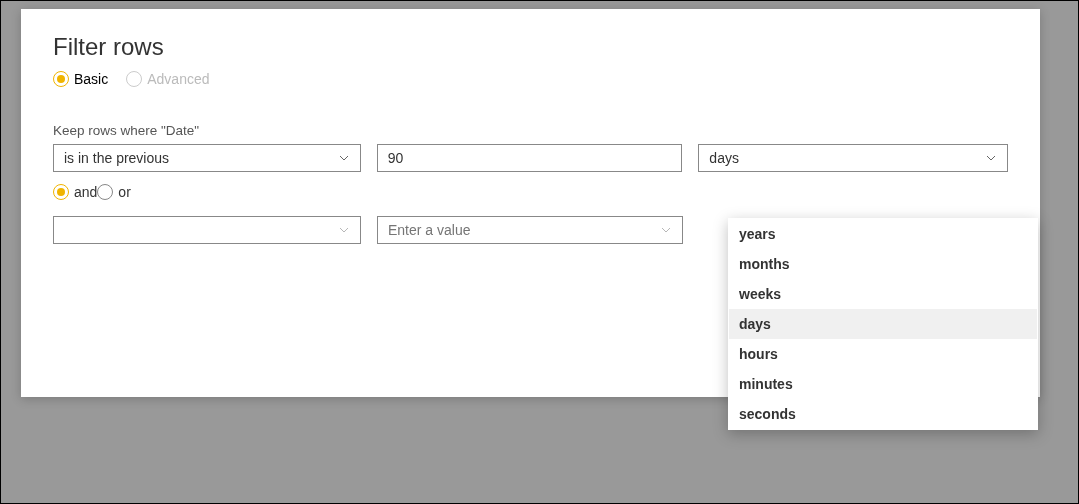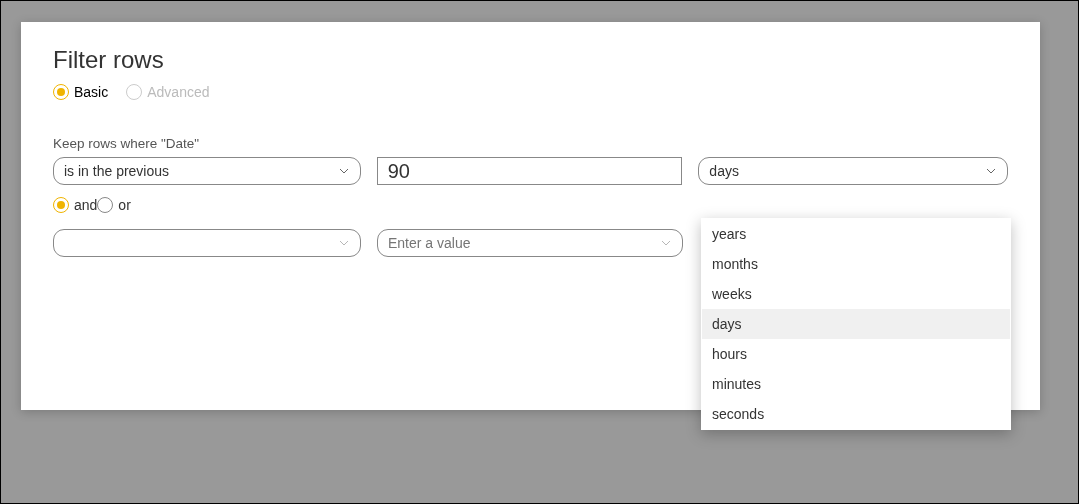--- a/index.html
+++ b/index.html
@@ -13,21 +13,21 @@
     }
     .outer-border {
       position: absolute;
       inset: 0;
       border: 1px solid #000;
       pointer-events: none;
     }
     .dialog {
       position: absolute;
       left: 21px;
-      top: 22px;
+      top: 9px;
       width: 1019px;
       height: 388px;
       background: #fff;
       padding: 24px 32px;
       box-shadow: 0 2px 10px rgba(0,0,0,0.2);
     }
     .title {
       font-size: 24px;
       font-weight: 300;
       color: #333;
@@ -89,26 +89,26 @@
       border: 1px solid #888;
       height: 28px;
       font-size: 14px;
       padding: 0 10px;
       background: #fff;
       display: flex;
       align-items: center;
       justify-content: space-between;
       color: #333;
     }
-    .select { cursor: pointer; border-radius: 11px; }
+    .select { cursor: pointer; }
     .textinput input {
       border: none;
       outline: none;
       width: 100%;
-      font-size: 20px;
+      font-size: 14px;
       color: #333;
       background: transparent;
     }
     .textinput input::placeholder { color: #888; }
     .col1 { width: 308px; }
     .col2 { width: 306px; }
     .col3 { width: 310px; }
     .chevron {
       width: 12px;
       height: 12px;
@@ -116,27 +116,28 @@
     }
     .second-select .chevron { opacity: 0.6; }
     .joiner {
       display: flex;
       margin-bottom: 16px;
       font-size: 14px;
       color: #333;
     }
     .dropdown {
       position: absolute;
-      left: 701px;
+      left: 728px;
       top: 218px;
       width: 310px;
       background: #fff;
       border: 1px solid #fff;
       box-shadow: 0 4px 14px rgba(0,0,0,0.25);
       z-index: 10;
+      font-weight: bold;
     }
     .dropdown-item {
       height: 30px;
       padding: 0 10px;
       display: flex;
       align-items: center;
       font-size: 14px;
       color: #333;
       cursor: pointer;
     }

